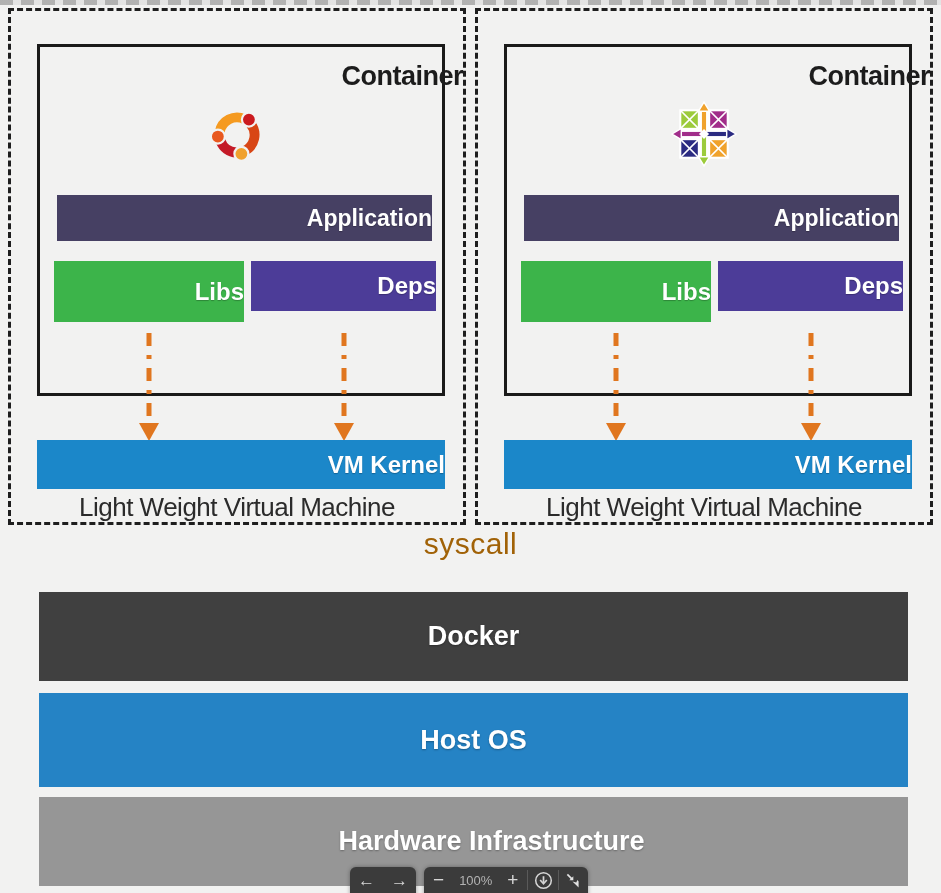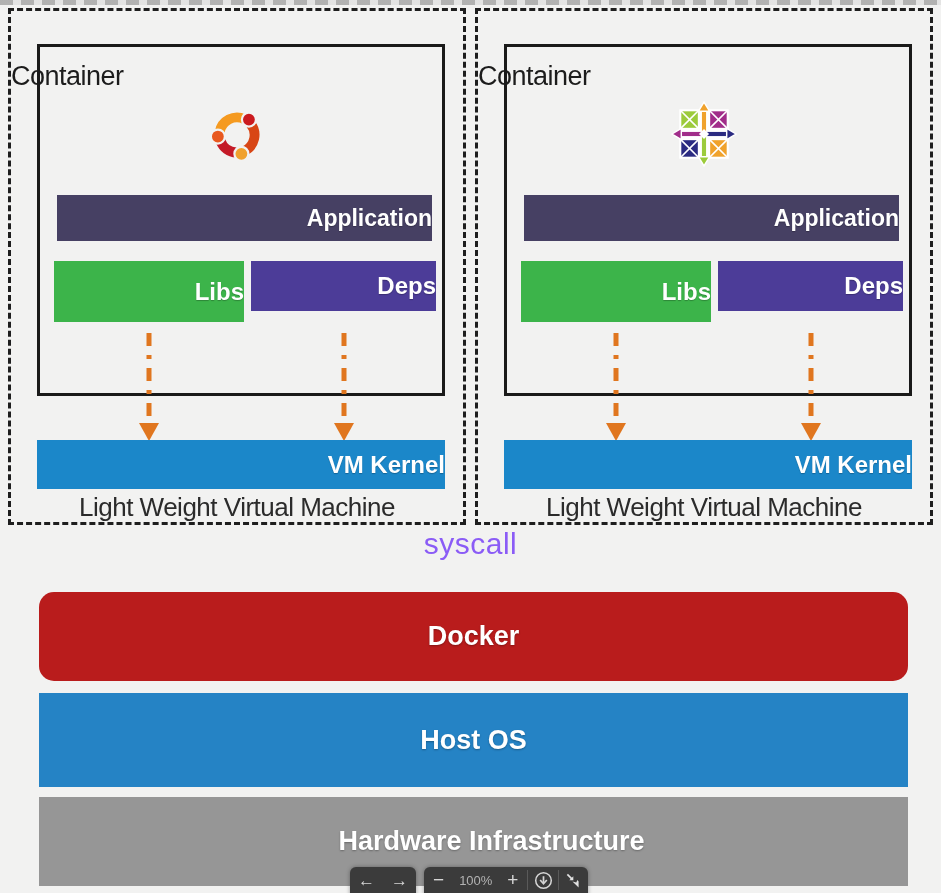--- a/index.html
+++ b/index.html
@@ -24,21 +24,21 @@
   }
   .panel.left  { left: 8px; }
   .panel.right { left: 475px; }
 
   .inner-box {
     position: absolute; left: 26px; top: 33px; width: 408px; height: 352px;
     border: 3px solid #1a1a1a;
   }
   .container-title {
     position: absolute; top: 50px; left: 0; width: 100%;
-    text-align: left; font-size: 27px; font-weight: 400;
+    text-align: right; font-size: 27px; font-weight: 700;
     letter-spacing: -0.5px; color: #1c1c1c;
   }
   .logo { position: absolute; top: 88px; left: 50%; transform: translateX(-50%); }
 
   .bar {
     position: absolute; display: flex; align-items: center; justify-content: flex-end;
     color: #fff; font-weight: 700;
     text-shadow: 0 1px 1px rgba(0,0,0,.25);
   }
   .app-bar   { left: 46px;  top: 184px; width: 375px; height: 46px; font-size: 23px; }
@@ -199,23 +199,23 @@
     <line x1="11" y1="0" x2="11" y2="88" stroke="#e0761f" stroke-width="5" stroke-dasharray="13 9 4 9"></line>
     <polygon points="1,90 21,90 11,108" fill="#e0761f"></polygon>
   </svg>
 
   <div class="bar kernel-bar" style="background: rgb(27, 135, 201);">
     <span>VM Kernel</span>
   </div>
   <div class="lwvm-caption">Light Weight Virtual Machine</div>
 </div>
 
-<div class="syscall-label" style="color: #8b5cf6;">syscall</div>
-
-<div class="stack-layer layer-docker" style="background: #b91c1c; border-radius: 15px;">
+<div class="syscall-label" style="color: #a16207;">syscall</div>
+
+<div class="stack-layer layer-docker" style="background: #404040;">
   <span>Docker</span>
 </div>
 <div class="stack-layer layer-hostos" style="background: rgb(37, 131, 197);">
   <span>Host OS</span>
 </div>
 <div class="stack-layer layer-hardware" style="background: rgb(150, 150, 150);">
   <span>Hardware Infrastructure</span>
 </div>
 
 <div class="pill pill-nav">

